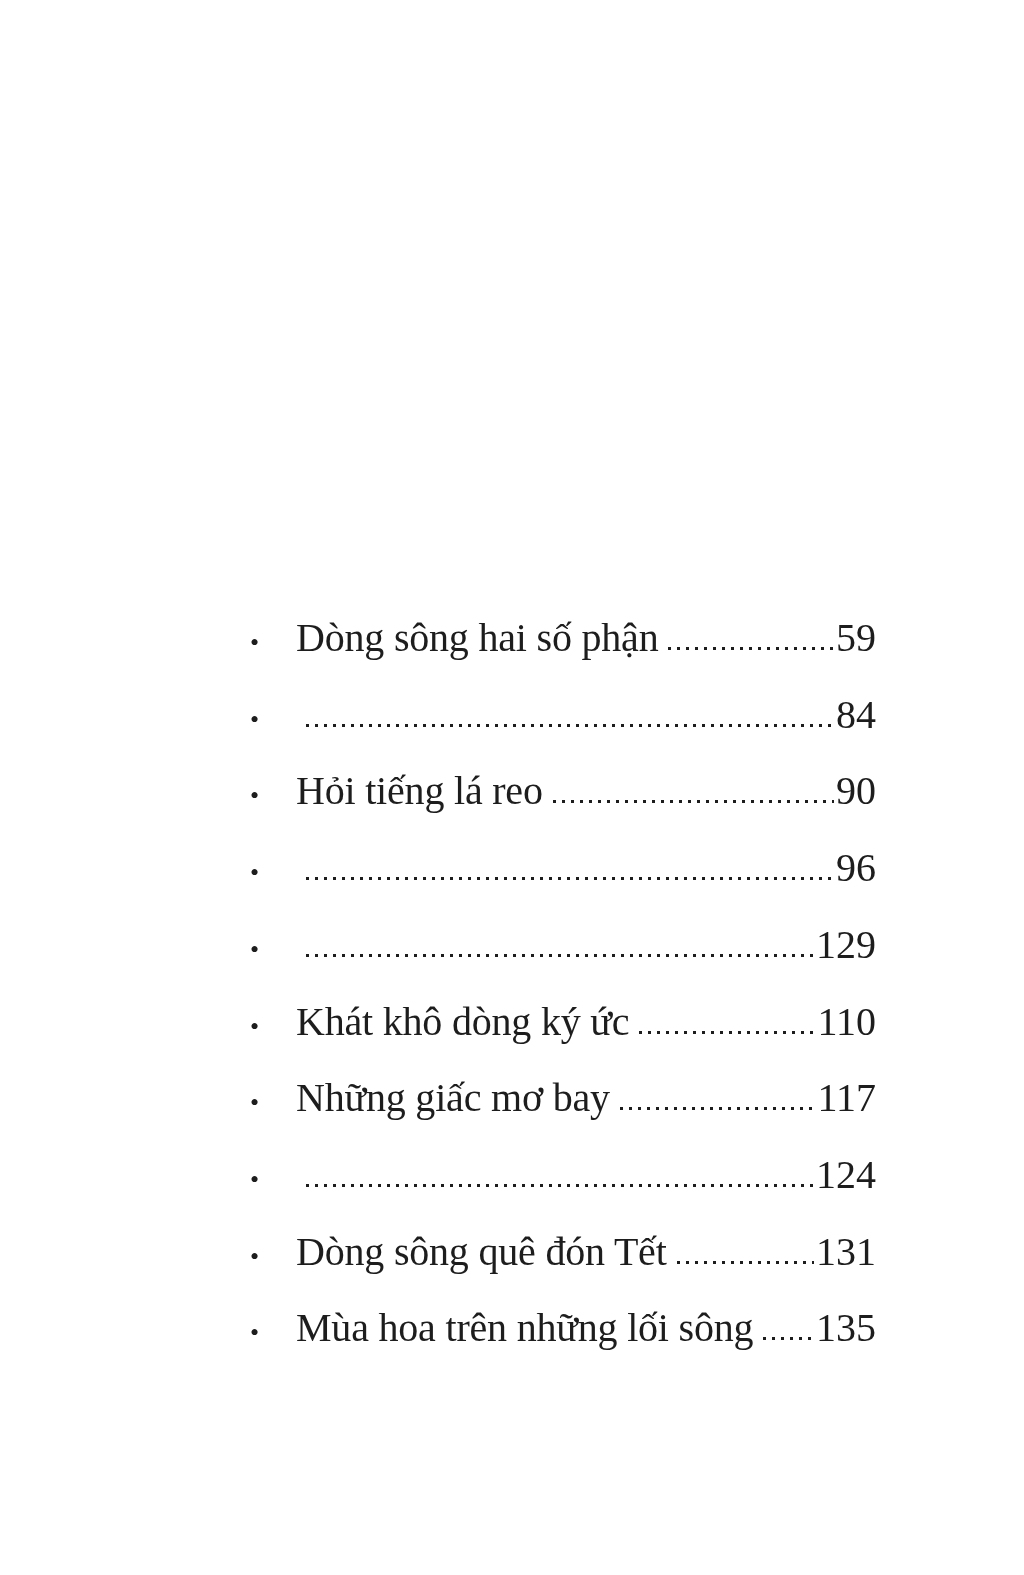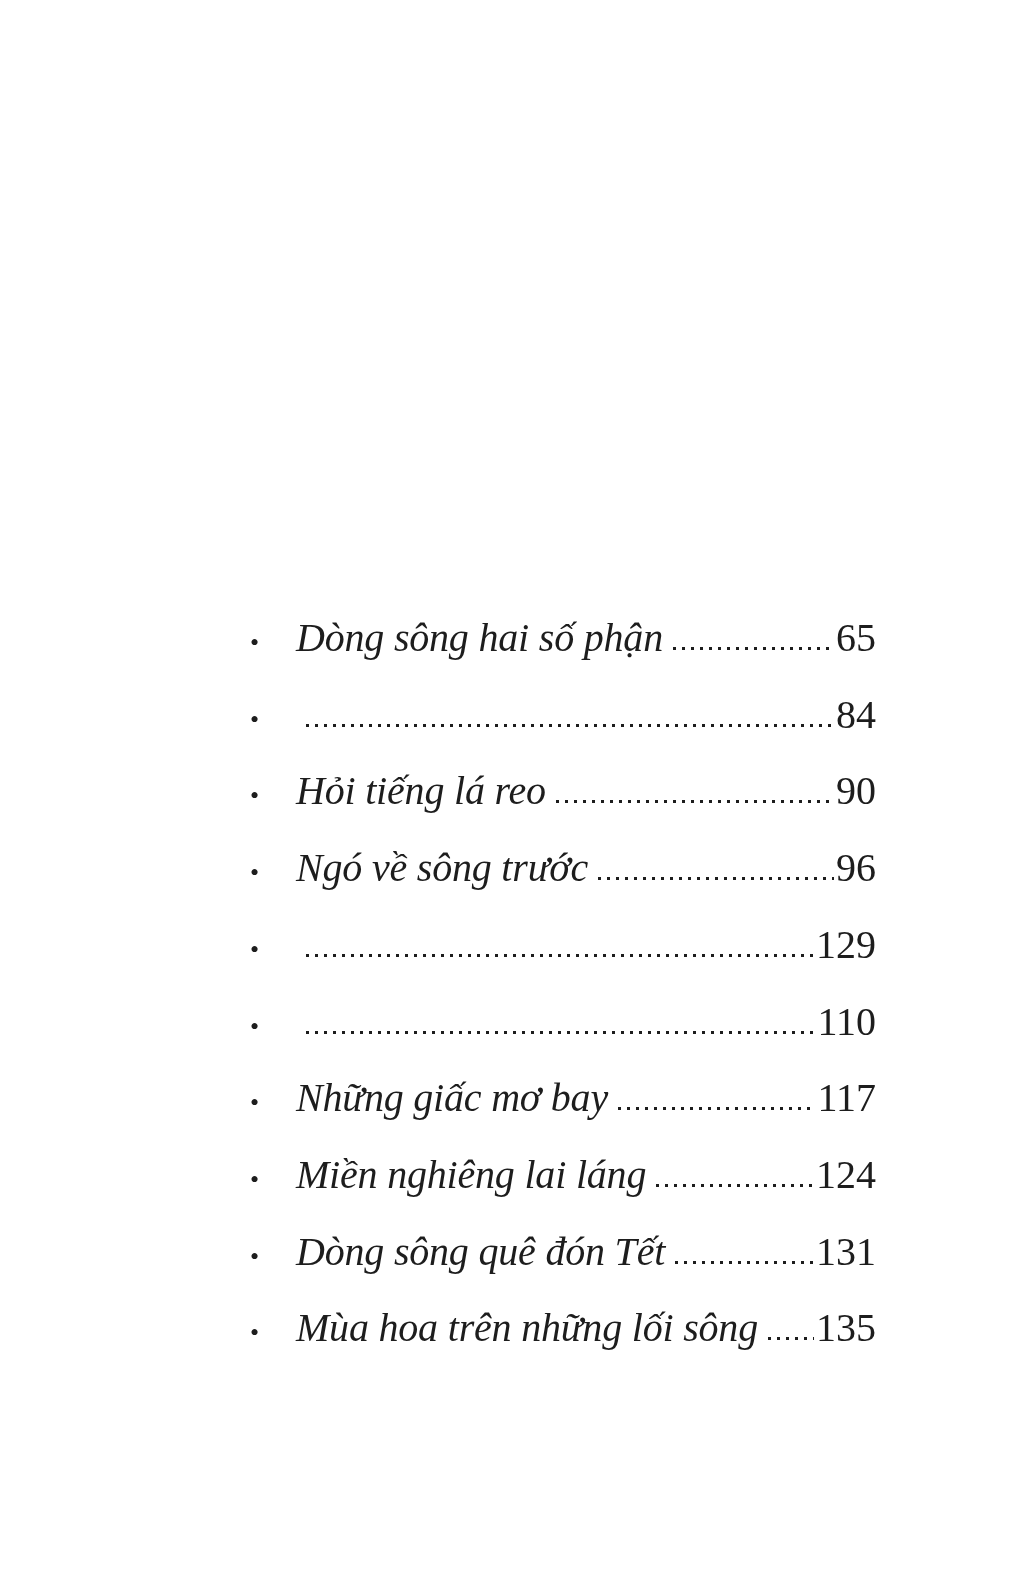--- a/index.html
+++ b/index.html
@@ -35,21 +35,20 @@
   }
   .toc-bullet {
     flex: 0 0 46px;
     width: 46px;
     font-size: 26px;
     color: #1d1d1d;
   }
   .toc-title {
     flex: 0 0 auto;
     letter-spacing: -0.2px;
-    font-style: italic;
   }
   .toc-leader {
     flex: 1 1 auto;
     height: 5px;
     margin-left: 9px;
     margin-right: 2px;
     background-image: radial-gradient(circle at 2.5px 2.5px, #1d1d1d 1.6px, rgba(0,0,0,0) 2px);
     background-size: 9px 5px;
     background-repeat: repeat-x;
     background-position: left bottom;
@@ -61,65 +60,64 @@
 </head>
 <body>
 
 <div class="page">
   <div class="toc">
 
     <div class="toc-row">
       <span class="toc-bullet">•</span>
       <span class="toc-title">Dòng sông hai số phận</span>
       <span class="toc-leader"></span>
-      <span class="toc-page">65</span>
+      <span class="toc-page">59</span>
     </div>
 
     <div class="toc-row">
       <span class="toc-bullet">•</span>
       <span class="toc-leader"></span>
       <span class="toc-page">84</span>
     </div>
 
     <div class="toc-row">
       <span class="toc-bullet">•</span>
       <span class="toc-title">Hỏi tiếng lá reo</span>
       <span class="toc-leader"></span>
       <span class="toc-page">90</span>
     </div>
 
     <div class="toc-row">
       <span class="toc-bullet">•</span>
-      <span class="toc-title">Ngó về sông trước</span>
       <span class="toc-leader"></span>
       <span class="toc-page">96</span>
     </div>
 
     <div class="toc-row">
       <span class="toc-bullet">•</span>
       <span class="toc-leader"></span>
       <span class="toc-page">129</span>
     </div>
 
     <div class="toc-row">
       <span class="toc-bullet">•</span>
+      <span class="toc-title">Khát khô dòng ký ức</span>
       <span class="toc-leader"></span>
       <span class="toc-page">110</span>
     </div>
 
     <div class="toc-row">
       <span class="toc-bullet">•</span>
       <span class="toc-title">Những giấc mơ bay</span>
       <span class="toc-leader"></span>
       <span class="toc-page">117</span>
     </div>
 
     <div class="toc-row">
       <span class="toc-bullet">•</span>
-      <span class="toc-title">Miền nghiêng lai láng</span>
       <span class="toc-leader"></span>
       <span class="toc-page">124</span>
     </div>
 
     <div class="toc-row">
       <span class="toc-bullet">•</span>
       <span class="toc-title">Dòng sông quê đón Tết</span>
       <span class="toc-leader"></span>
       <span class="toc-page">131</span>
     </div>

